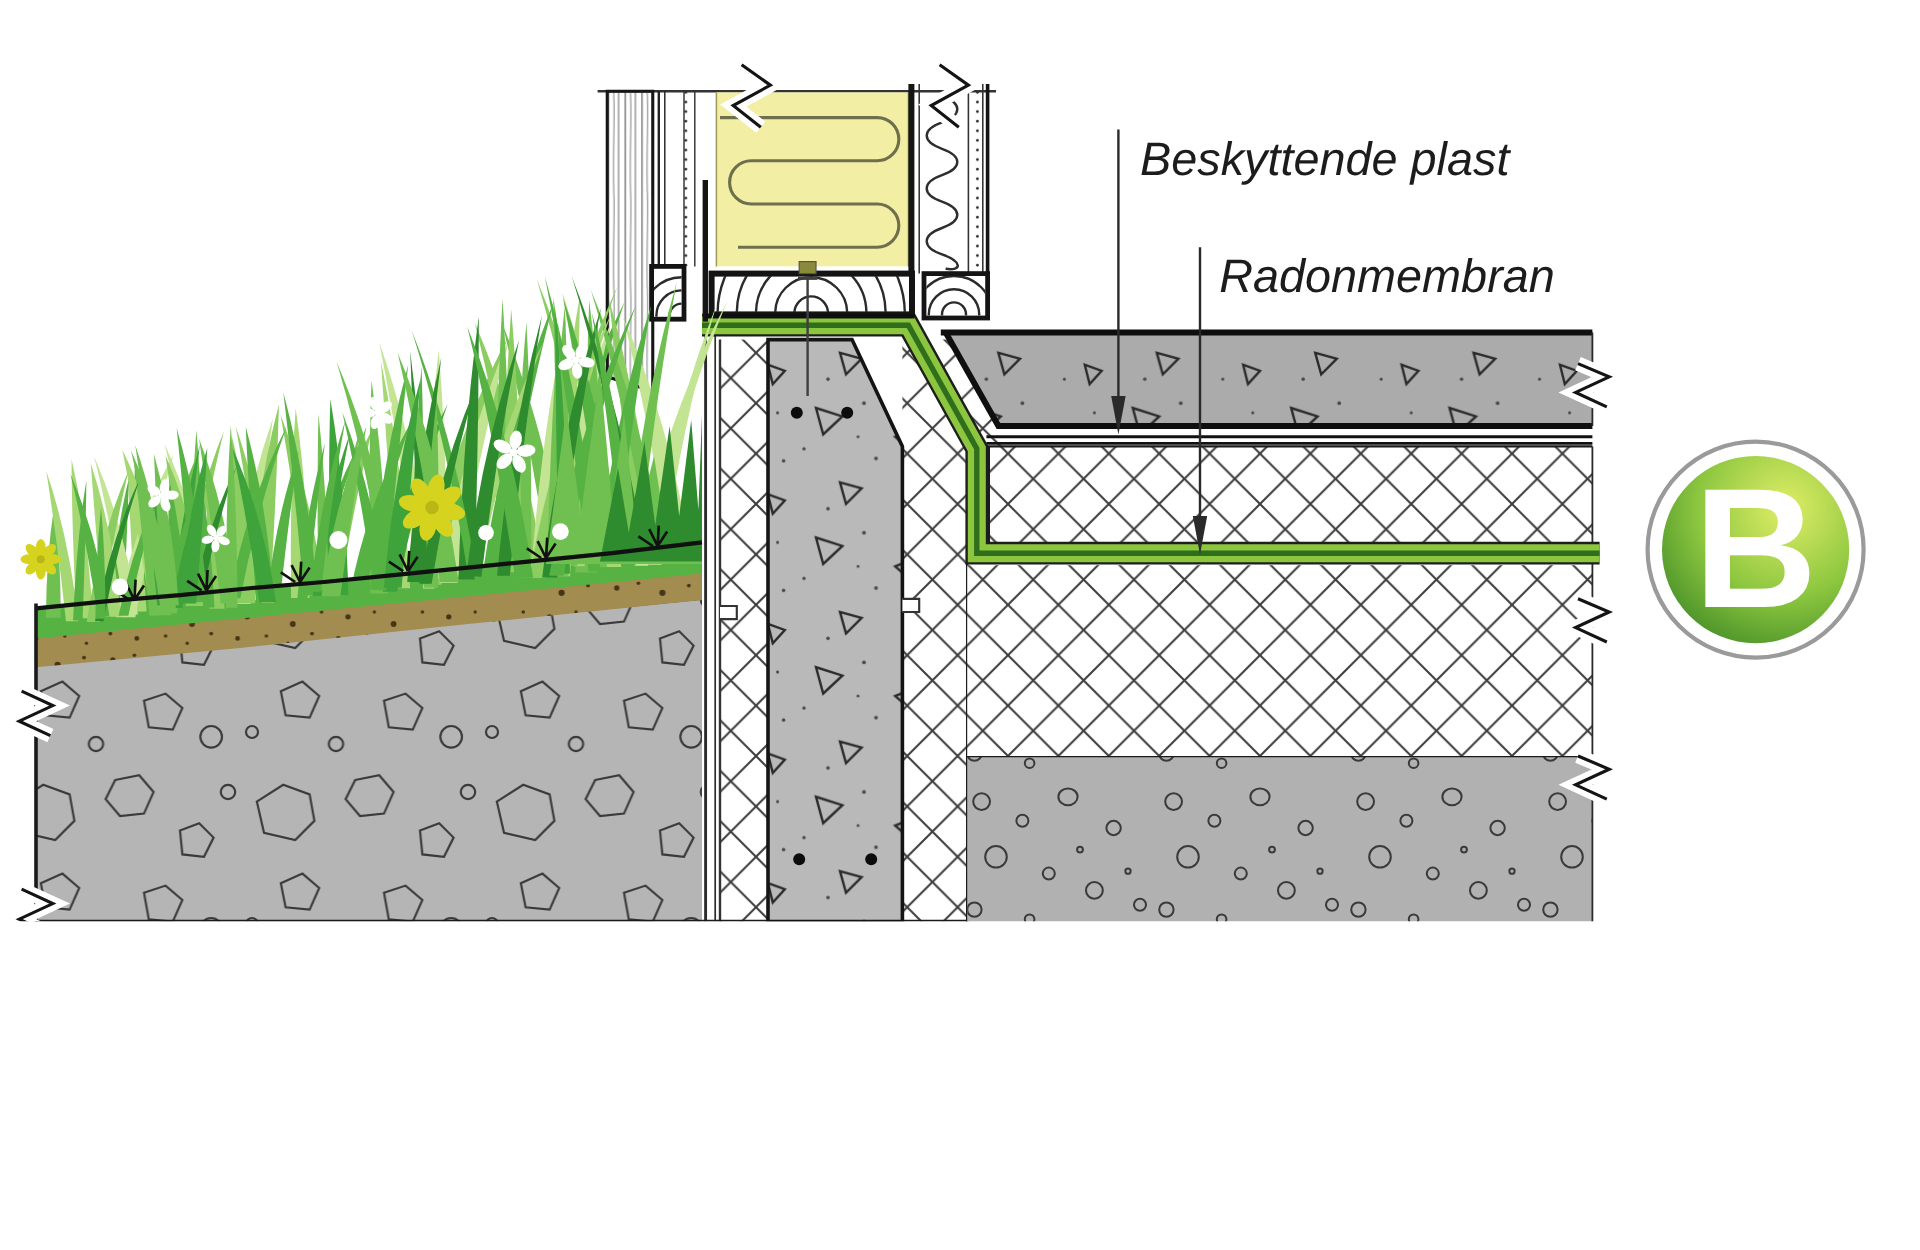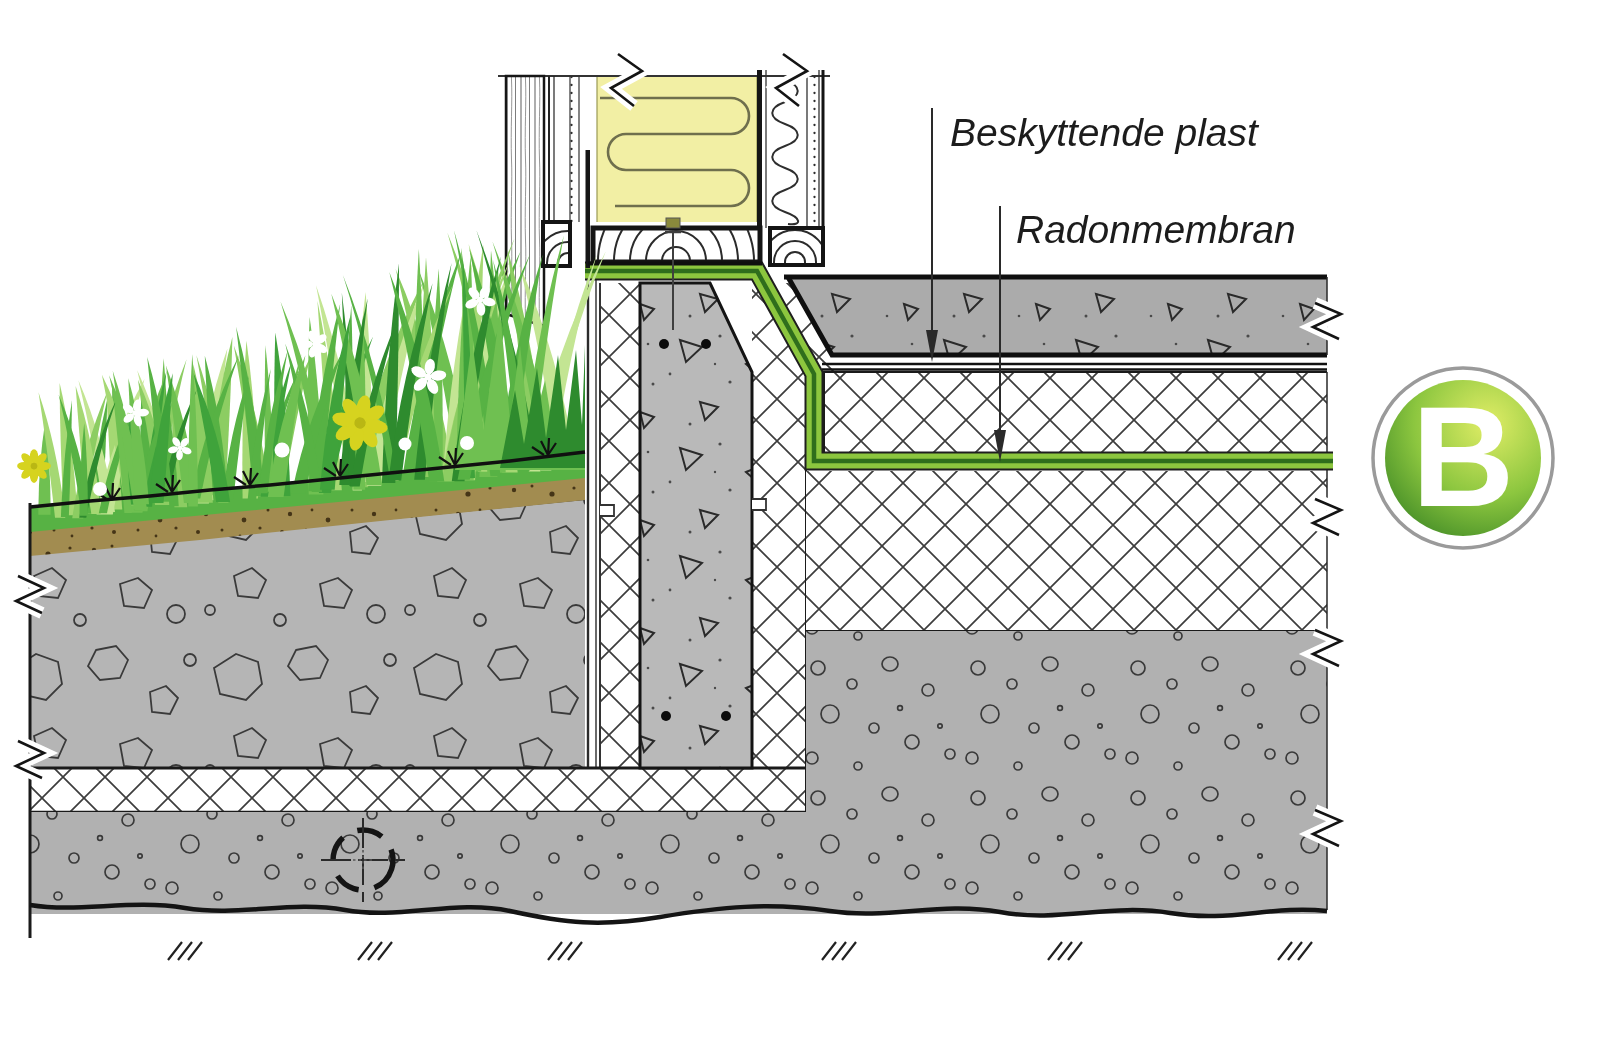--- a/index.html
+++ b/index.html
@@ -1,17 +1,17 @@
 <!DOCTYPE html>
 <html><head>
 <meta charset="utf-8">
 <style>
   html,body { margin:0; padding:0; background:#ffffff; }
   .stage {
-    position:relative; width:1600px; height:1042px; background:#ffffff;
+    position:relative; width:1600px; height:768px; background:#ffffff;
     overflow:hidden; font-family:"Liberation Sans", sans-serif;
   }
   .stage svg { display:block; width:1600px; height:1042px; }
   text { font-family:"Liberation Sans", sans-serif; }
 </style>
 </head>
 <body>
 
 <div class="stage">
 <svg viewBox="0 0 1600 1042" xmlns="http://www.w3.org/2000/svg">

